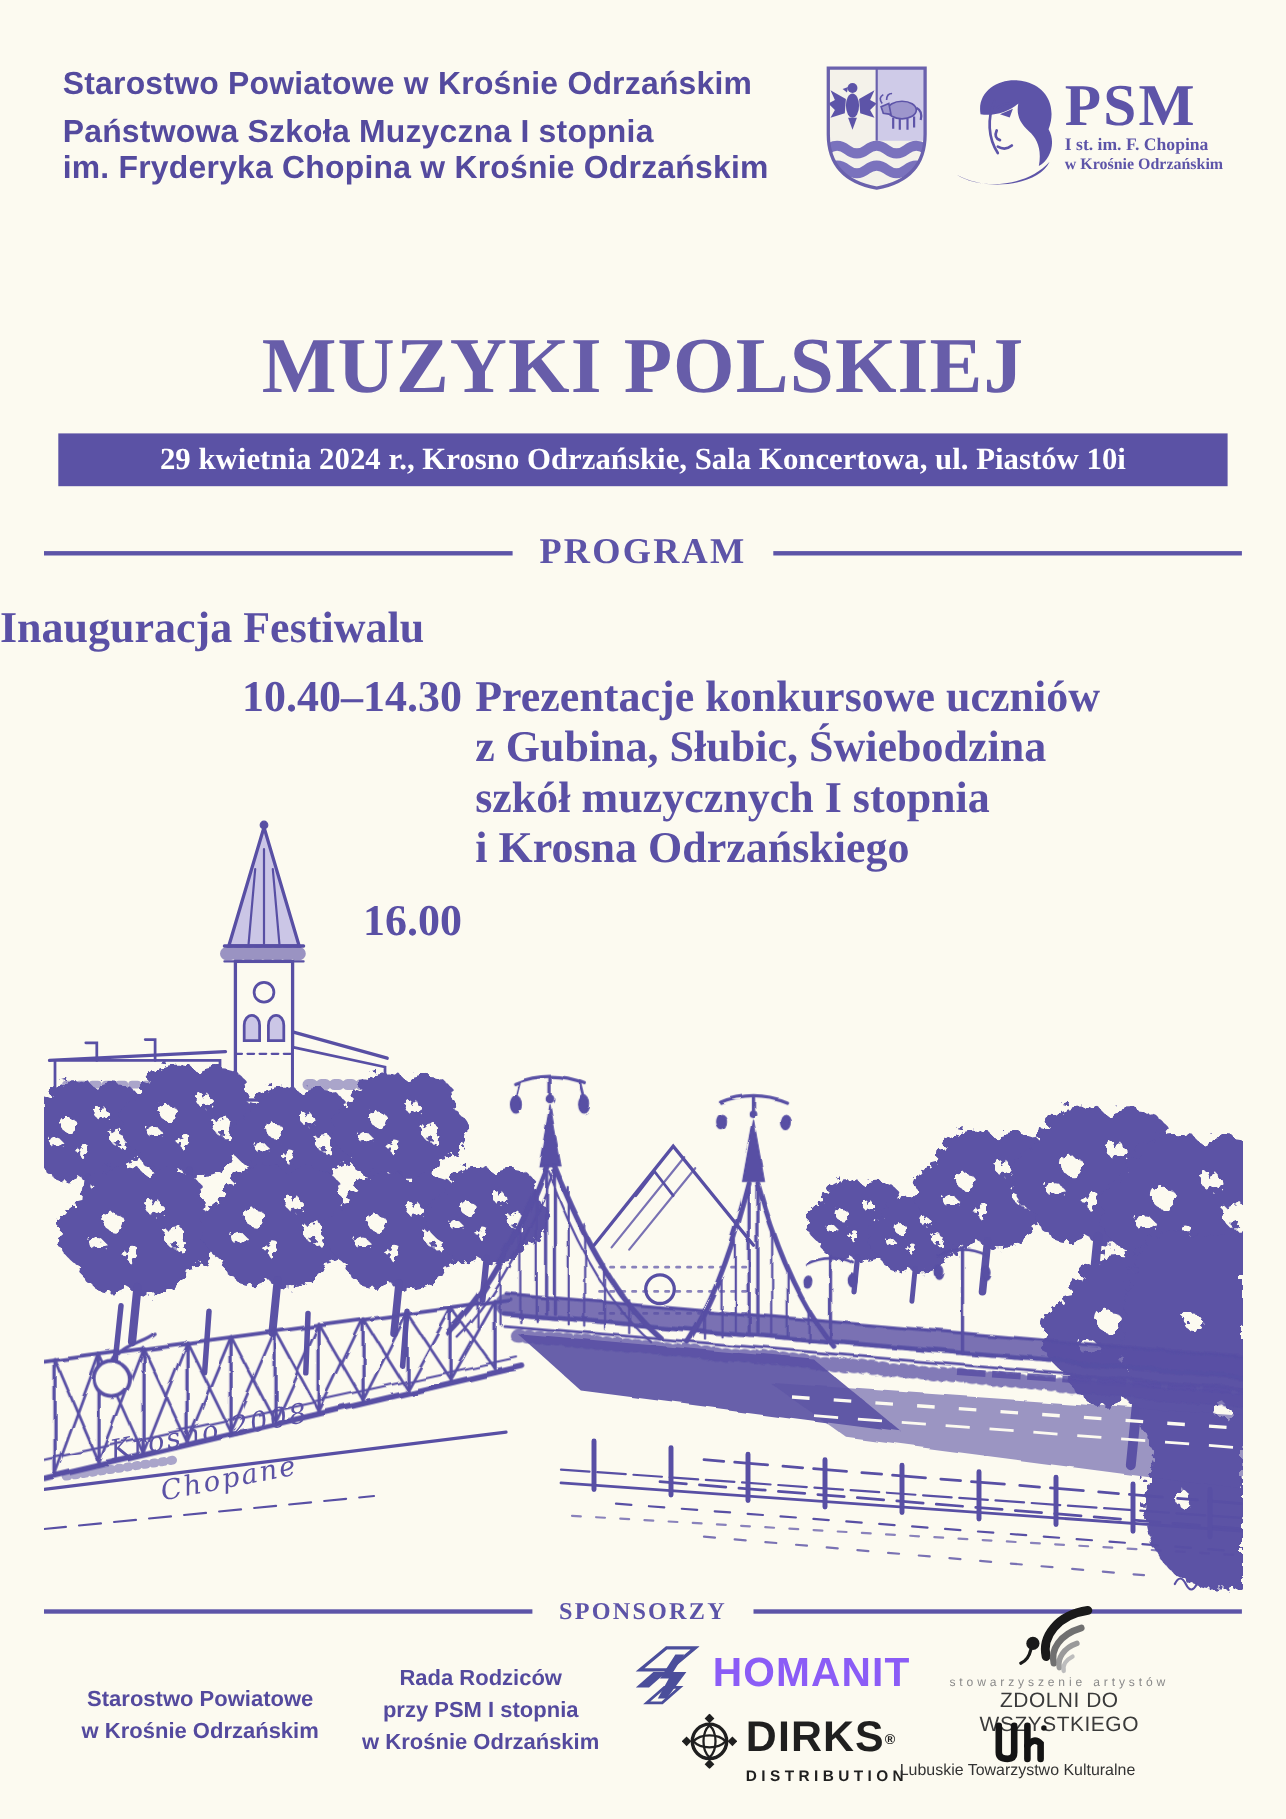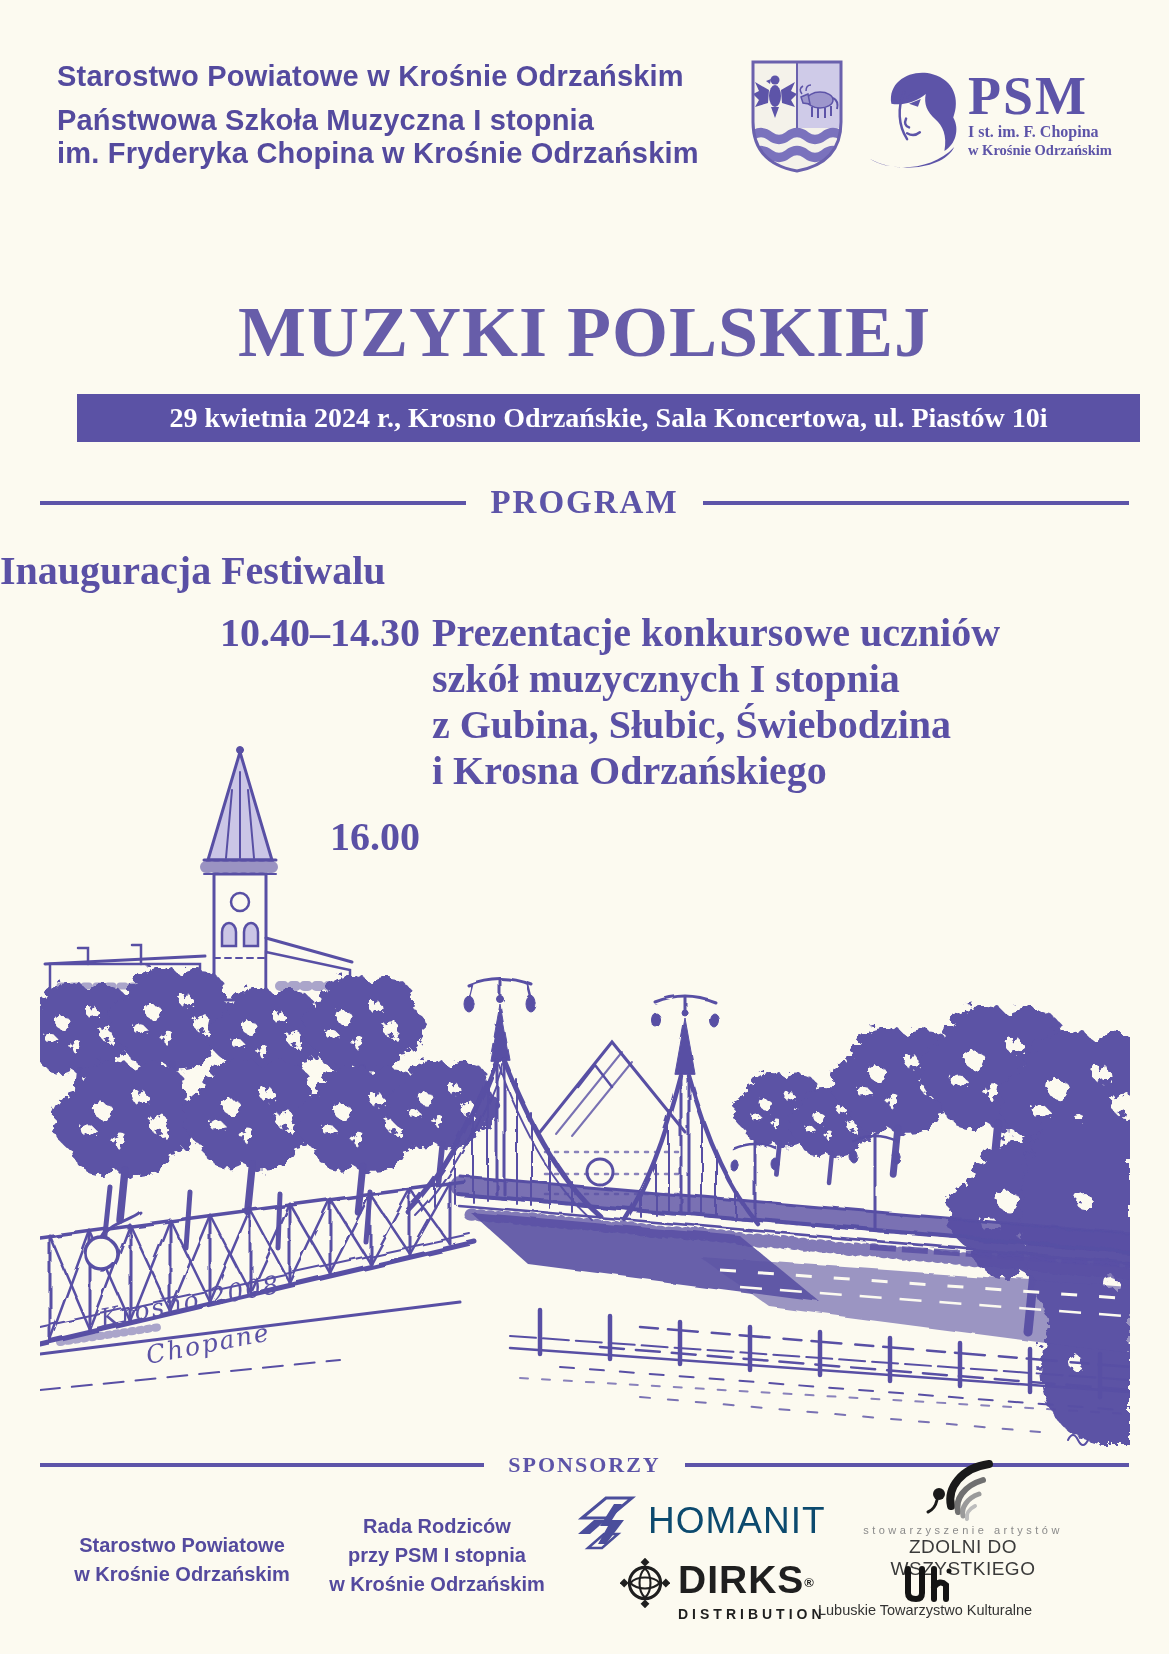--- a/index.html
+++ b/index.html
@@ -8,33 +8,33 @@
   .ab{position:absolute;}
   .serif{font-family:"Liberation Serif","DejaVu Serif",serif;}
   :root{--pur:#5b52a5;--txt:#544a9e;--title:#675da9;--ink:#1f1f1f;}
 
   .org{color:var(--txt);font-weight:bold;font-size:29px;line-height:33px;letter-spacing:.2px;}
 
   .title-line{left:0;width:1169px;text-align:center;color:var(--title);font-weight:bold;
               font-size:72px;line-height:80px;letter-spacing:1px;}
 
   .banner{left:53px;width:1063px;height:48px;background:var(--pur);color:#ffffff;
-          font-weight:bold;font-size:28px;display:flex;align-items:center;justify-content:center;margin-left:24px;}
+          font-weight:bold;font-size:28px;display:flex;align-items:center;justify-content:center;}
 
   .rulehead{display:flex;align-items:center;gap:24px;color:#5d54a8;}
   .rulehead .ln{flex:1;height:4px;background:#5d54a8;}
   .rulehead.sp .ln{height:3.5px;}
 
   .prow{display:grid;grid-template-columns:432px auto;color:#5a50a5;font-weight:bold;
         font-size:40px;line-height:46px;}
   .prow .ptime{text-align:right;padding-right:12px;}
 
   .spon{color:var(--txt);font-weight:bold;font-size:20px;line-height:29px;text-align:center;}
 
-  .homanit-word{color:#0c4a6e;font-weight:normal;font-size:37px;letter-spacing:1px;}
+  .homanit-word{color:#8b5cf6;font-weight:bold;font-size:37px;letter-spacing:1px;}
   .dirks-word{color:var(--ink);font-weight:bold;font-size:39px;letter-spacing:1px;}
   .dirks-sub{color:var(--ink);font-weight:bold;font-size:14px;letter-spacing:4px;}
   .zd-sub{color:#8a8a8a;font-size:11px;letter-spacing:3.5px;text-align:center;}
   .zd-name{color:#3a3a3a;font-size:19px;letter-spacing:.5px;text-align:center;}
   .ltk-label{color:#333;font-size:14.5px;text-align:center;}
   svg{display:block;}
 </style>
 </head>
 <body>
 
@@ -107,22 +107,22 @@
   <div class="ab serif" style="left:0;top:548px;width:1169px;">
     <div class="prow" style="margin-bottom:16px;">
       <div>
         <div>Inauguracja Festiwalu</div>
       </div>
     </div>
     <div class="prow" style="margin-bottom:20px;">
       <div class="ptime">10.40–14.30</div>
       <div>
         <div>Prezentacje konkursowe uczniów</div>
+        <div>z Gubina, Słubic, Świebodzina</div>
         <div>szkół muzycznych I stopnia</div>
-        <div>z Gubina, Słubic, Świebodzina</div>
         <div>i Krosna Odrzańskiego</div>
       </div>
     </div>
     <div class="prow">
       <div class="ptime">16.00</div>
     </div>
   </div>
 
   <svg class="ab" style="left:40px;top:742px;" width="1090" height="706" viewBox="0 0 1090 706">
     <defs>

